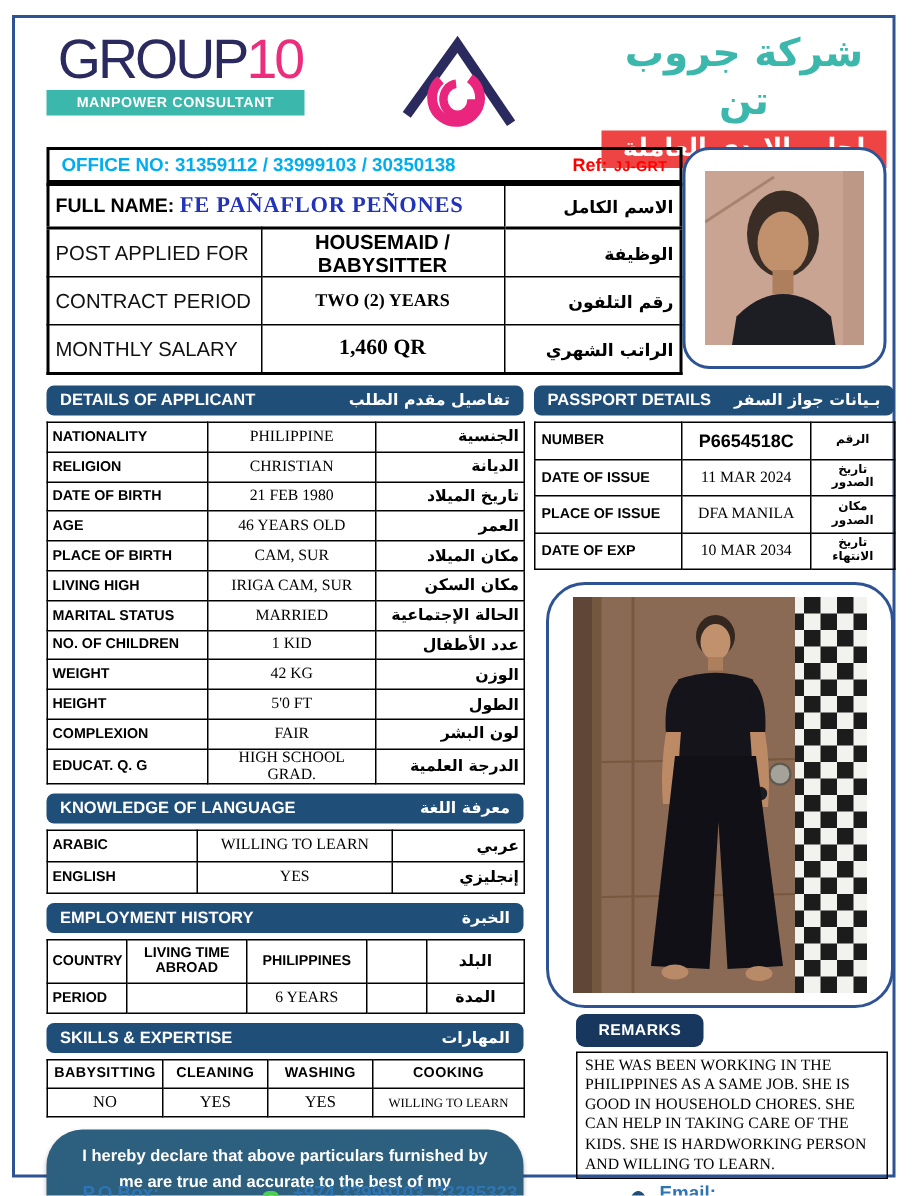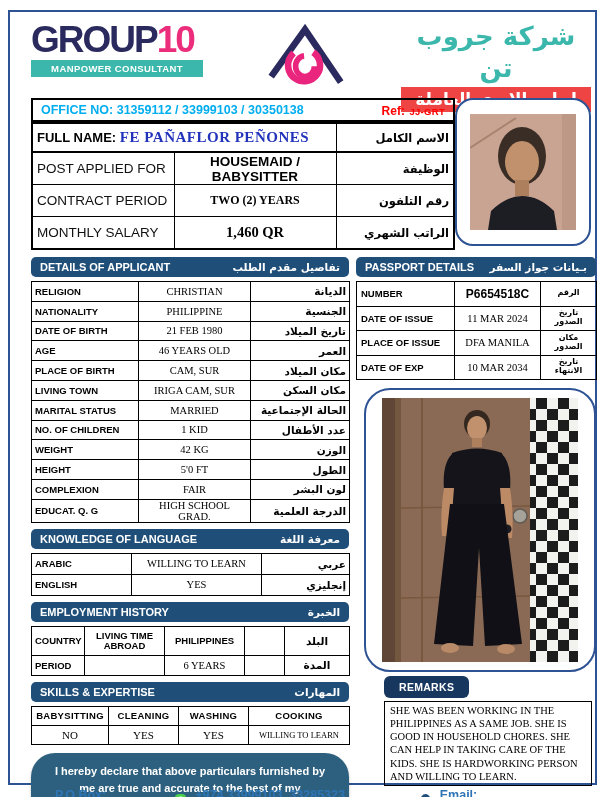--- a/index.html
+++ b/index.html
@@ -9,21 +9,21 @@
   }
   .frame{
     position:absolute;left:8px;top:10px;width:589px;height:775px;
     border:2px solid #2e5394;box-sizing:border-box;background:#fff;
   }
   .content{position:relative;padding:4px 4px 0 21px;}
 
   
   .header{display:flex;align-items:flex-start;height:74px;margin-top:2px;}
   .logo-left{width:178px;padding-top:4px;}
-  .group-word{font-size:37px;font-weight:bold;letter-spacing:-2px;color:#2b2a5e;line-height:36px;}
+  .group-word{font-size:37px;font-weight:normal;letter-spacing:-2px;color:#2b2a5e;line-height:36px;text-align:center;}
   .group-ten{color:#ec2d7c;}
   .manpower-bar{background:#3bb7ab;color:#fff;font-size:9.5px;font-weight:bold;
     text-align:center;padding:3px 0;width:172px;letter-spacing:.4px;margin-top:2px;}
   .logo-center{flex:1;display:flex;justify-content:center;align-items:flex-start;}
   .logo-right{width:190px;text-align:center;padding-top:2px;}
   .company-ar{color:#3bb7ab;font-size:26px;font-weight:bold;direction:rtl;line-height:32px;
     font-family:"DejaVu Sans","Liberation Sans",sans-serif;}
   .company-ar-sub{background:#ef4444;color:#fff;font-size:17px;font-weight:bold;direction:rtl;
     padding:2px 8px 3px;margin-top:3px;font-family:"DejaVu Sans","Liberation Sans",sans-serif;}
 
@@ -195,46 +195,46 @@
         <span class="ar">تفاصيل مقدم الطلب</span>
       </div>
       <table class="data-table details-table">
         <colgroup>
               <col style="width:107px">
               <col style="width:112px">
               <col style="width:99px">
             </colgroup>
         <tbody>
               <tr>
+                <td class="lbl">NATIONALITY</td>
+                <td class="val">PHILIPPINE</td>
+                <td class="arb">الجنسية</td>
+              </tr>
+        <tr>
                 <td class="lbl">RELIGION</td>
                 <td class="val">CHRISTIAN</td>
                 <td class="arb">الديانة</td>
               </tr>
         <tr>
-                <td class="lbl">NATIONALITY</td>
-                <td class="val">PHILIPPINE</td>
-                <td class="arb">الجنسية</td>
-              </tr>
-        <tr>
                 <td class="lbl">DATE OF BIRTH</td>
                 <td class="val">21 FEB 1980</td>
                 <td class="arb">تاريخ الميلاد</td>
               </tr>
         <tr>
                 <td class="lbl">AGE</td>
                 <td class="val">46 YEARS OLD</td>
                 <td class="arb">العمر</td>
               </tr>
         <tr>
                 <td class="lbl">PLACE OF BIRTH</td>
                 <td class="val">CAM, SUR</td>
                 <td class="arb">مكان الميلاد</td>
               </tr>
         <tr>
-                <td class="lbl">LIVING TOWN</td>
+                <td class="lbl">LIVING HIGH</td>
                 <td class="val">IRIGA CAM, SUR</td>
                 <td class="arb">مكان السكن</td>
               </tr>
         <tr>
                 <td class="lbl">MARITAL STATUS</td>
                 <td class="val">MARRIED</td>
                 <td class="arb">الحالة الإجتماعية</td>
               </tr>
         <tr>
                 <td class="lbl">NO. OF CHILDREN</td>

